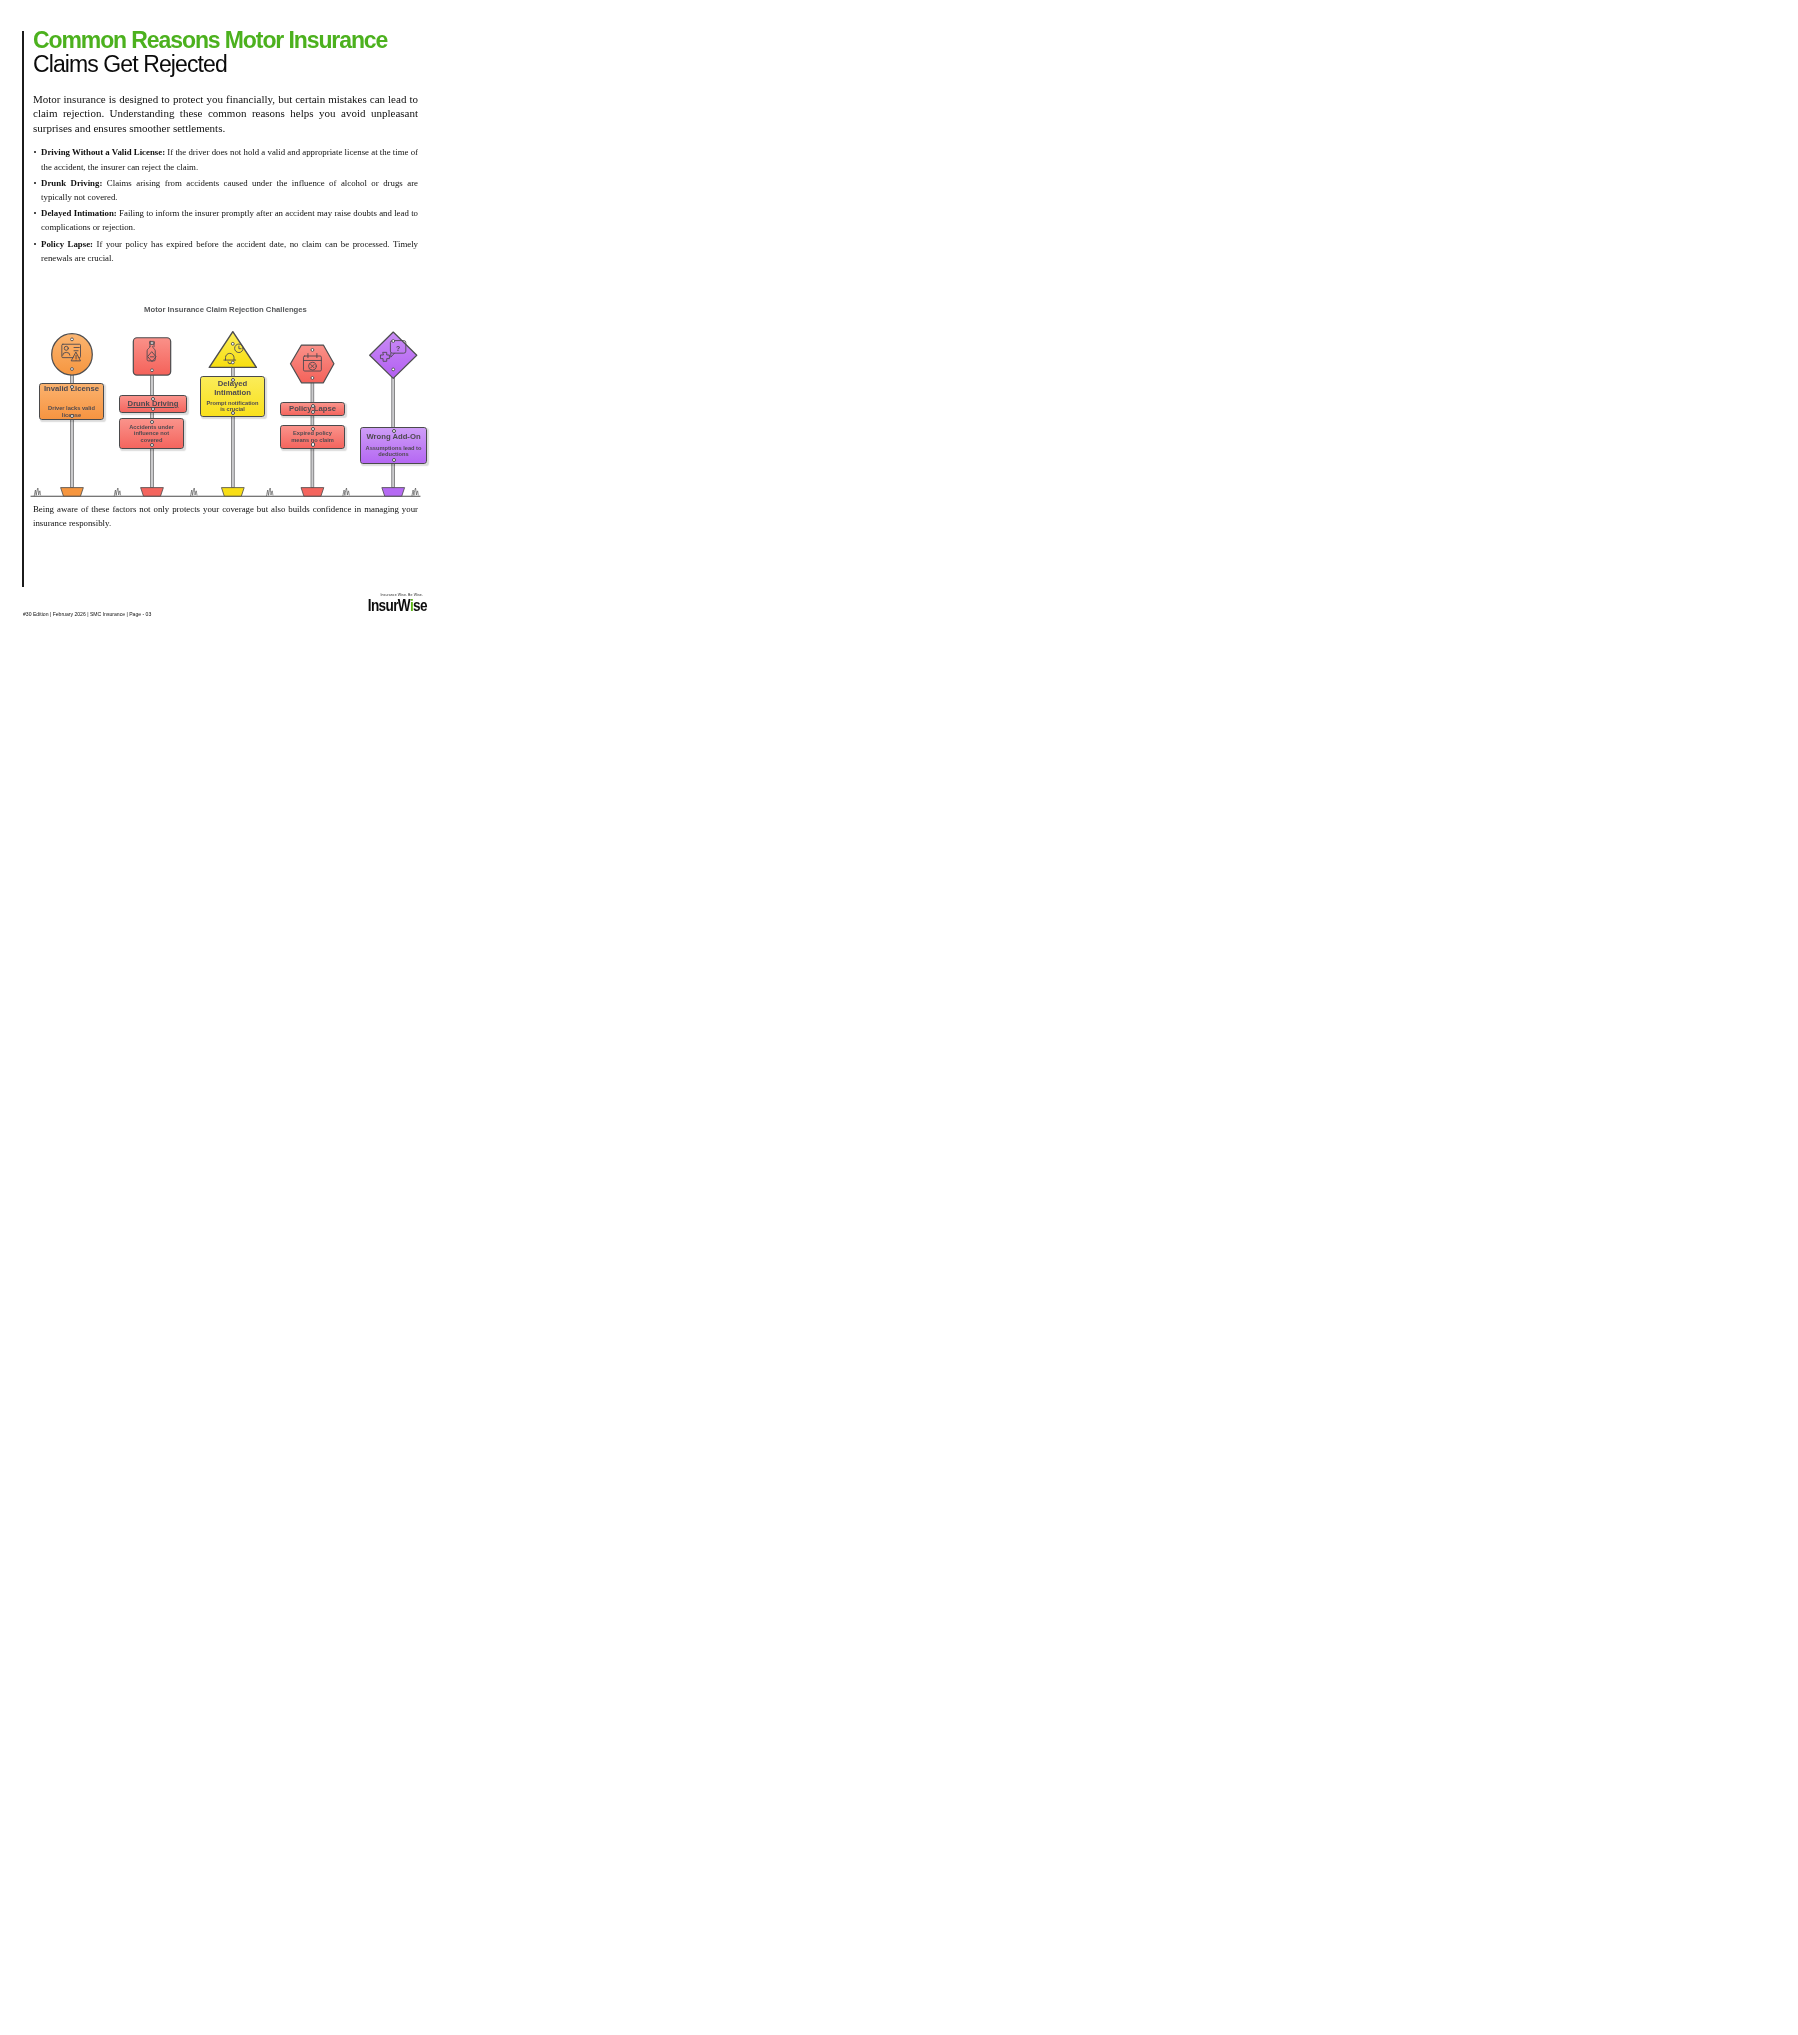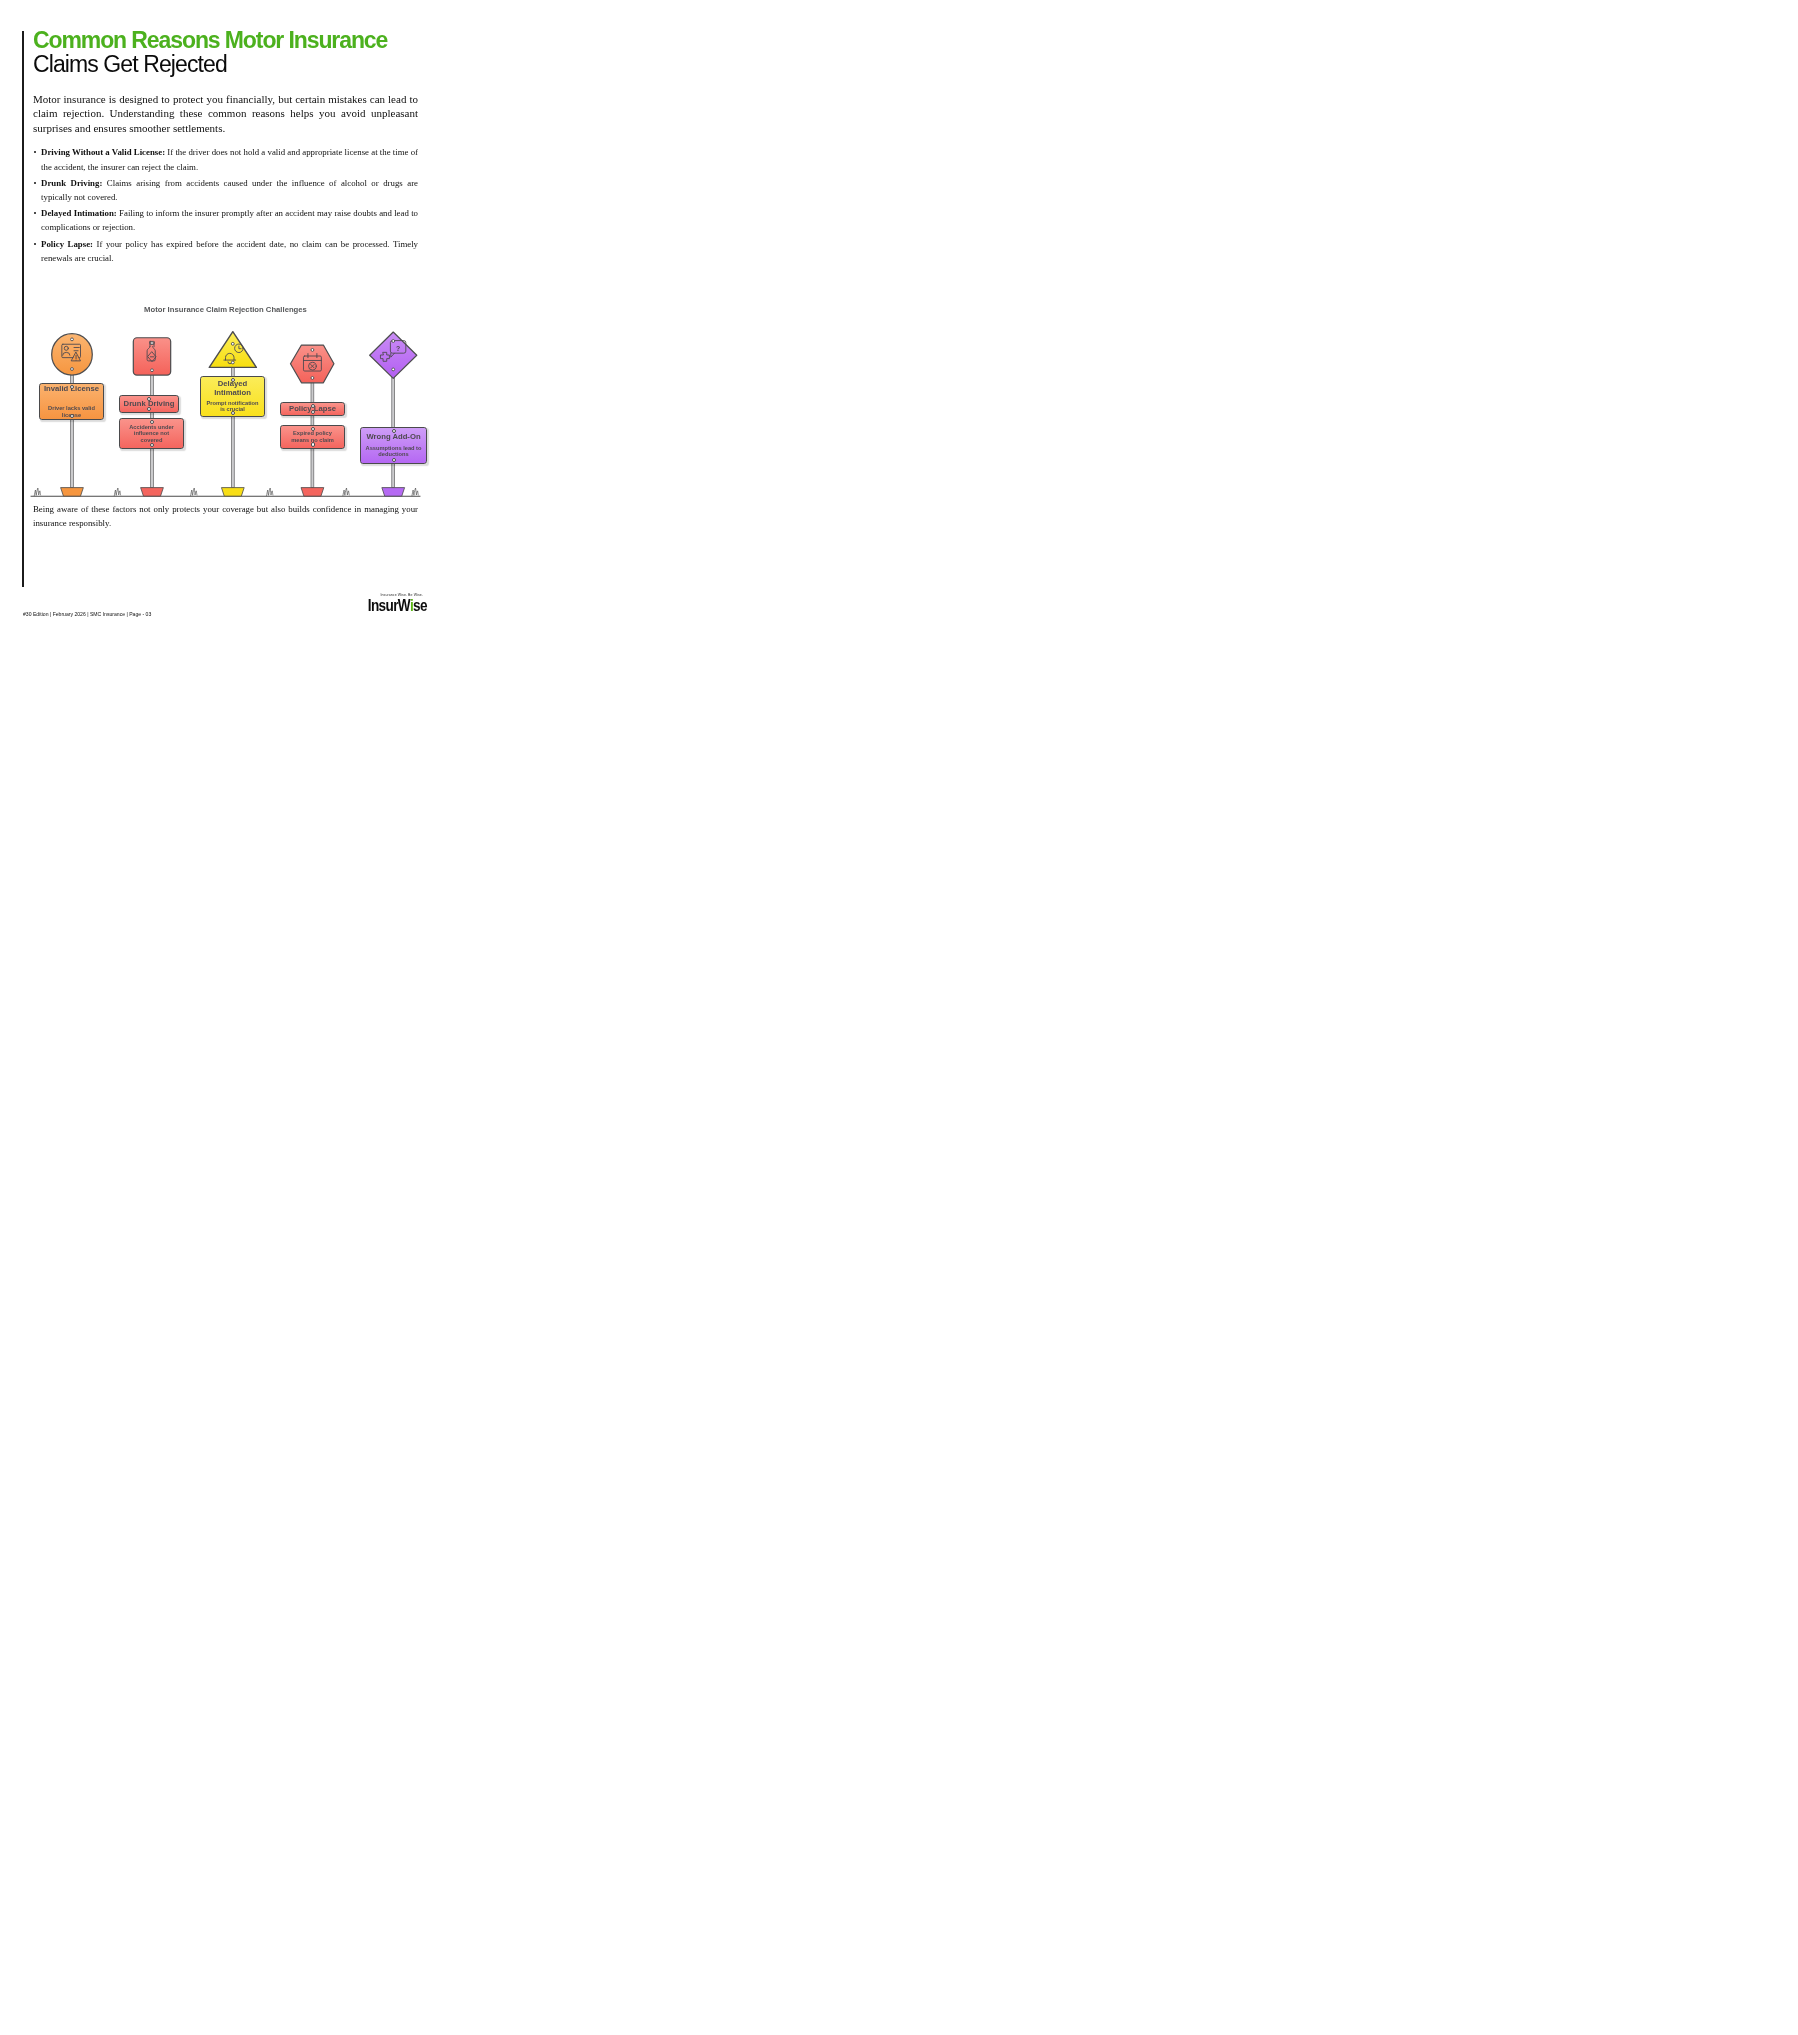--- a/index.html
+++ b/index.html
@@ -190,21 +190,21 @@
       </g>
     </svg>
 
     <div class="sign bg-orange" style="left:15px;top:81px;width:65px;height:37px;gap:12px;">
       <span class="bolt t"></span>
       <div class="title">Invalid License</div>
       <div class="sub">Driver lacks valid license</div>
       <span class="bolt b"></span>
     </div>
 
-    <div class="sign bg-red" style="left:95px;top:93px;width:60px;height:18px;">
+    <div class="sign bg-red" style="left:95px;top:93px;width:68px;height:18px;text-decoration:underline;">
       <span class="bolt t"></span>
       <div class="title">Drunk Driving</div>
       <span class="bolt b"></span>
     </div>
     <div class="sign bg-red" style="left:95px;top:116px;width:65px;height:31px;">
       <span class="bolt t"></span>
       <div class="sub">Accidents under influence not covered</div>
       <span class="bolt b"></span>
     </div>
 

